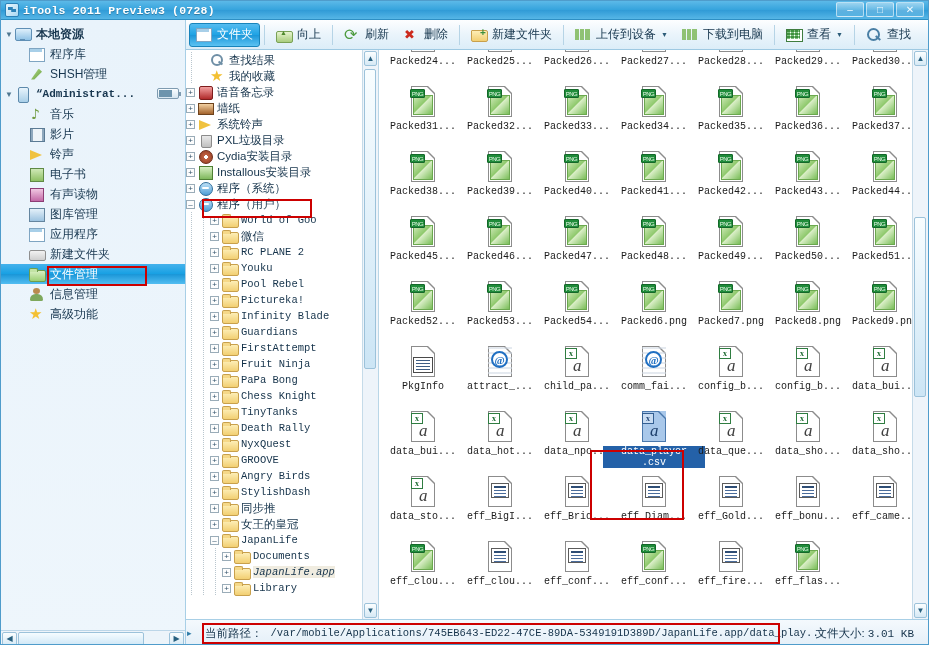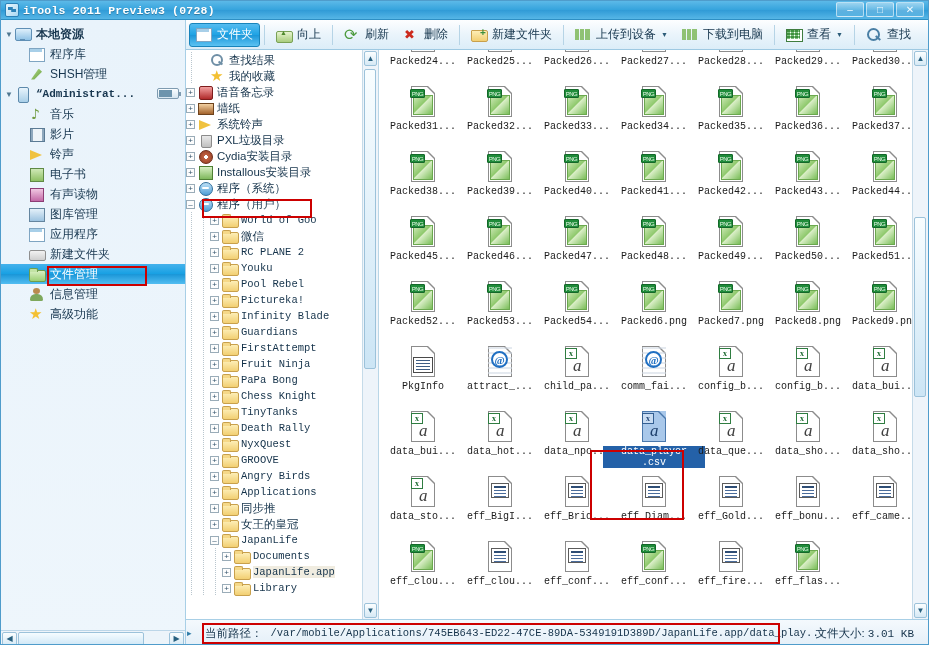--- a/index.html
+++ b/index.html
@@ -142,21 +142,21 @@
     background: #ffffff; border-right: 1px solid #b9d6e7;
     display: flex; position: relative; overflow: hidden;
   }
   .tree-scrollarea { flex: 1 1 auto; overflow: hidden; padding-top: 2px; }
   .tree-row {
     display: flex; align-items: center; height: 16px; white-space: nowrap;
     font-size: 11px; color: #14324a; position: relative;
   }
   .tree-row .tlabel { font-family: "Liberation Mono", monospace; font-size: 10.5px; }
   .tree-row .tlabel.cjk { font-family: "Liberation Sans", sans-serif; font-size: 11.5px; }
-  .tree-row.highlighted .tlabel { background: #f0ece0; }
+  .tree-row.highlighted .tlabel { background: #f0ece0; font-style: italic; }
   .expander {
     width: 9px; height: 9px; border: 1px solid #9aacb8; background: #fdfdfd;
     font-size: 8px; line-height: 7px; text-align: center; color: #33536b;
     margin-right: 3px; flex: 0 0 9px; font-family: "Liberation Sans", sans-serif;
   }
   .expander.none { border: none; background: transparent; }
   .tr-ico { width: 15px; height: 14px; margin-right: 4px; flex: 0 0 15px; position: relative; }
   .vline { width: 12px; flex: 0 0 12px; height: 16px; position: relative; }
   .vline::before {
     content: ""; position: absolute; left: 5px; top: 0; bottom: 0; width: 1px;
@@ -902,21 +902,21 @@
                 </span>
                 <span class="tlabel">Angry Birds</span>
               </div>
               <div class="tree-row">
                 <span class="vline"></span>
                 <span class="vline"></span>
                 <span class="expander">+</span>
                 <span class="tr-ico">
                   <span class="ic-folder"></span>
                 </span>
-                <span class="tlabel">Applications</span>
+                <span class="tlabel">StylishDash</span>
               </div>
               <div class="tree-row">
                 <span class="vline"></span>
                 <span class="vline"></span>
                 <span class="expander">+</span>
                 <span class="tr-ico">
                   <span class="ic-folder"></span>
                 </span>
                 <span class="tlabel cjk">同步推</span>
               </div>

